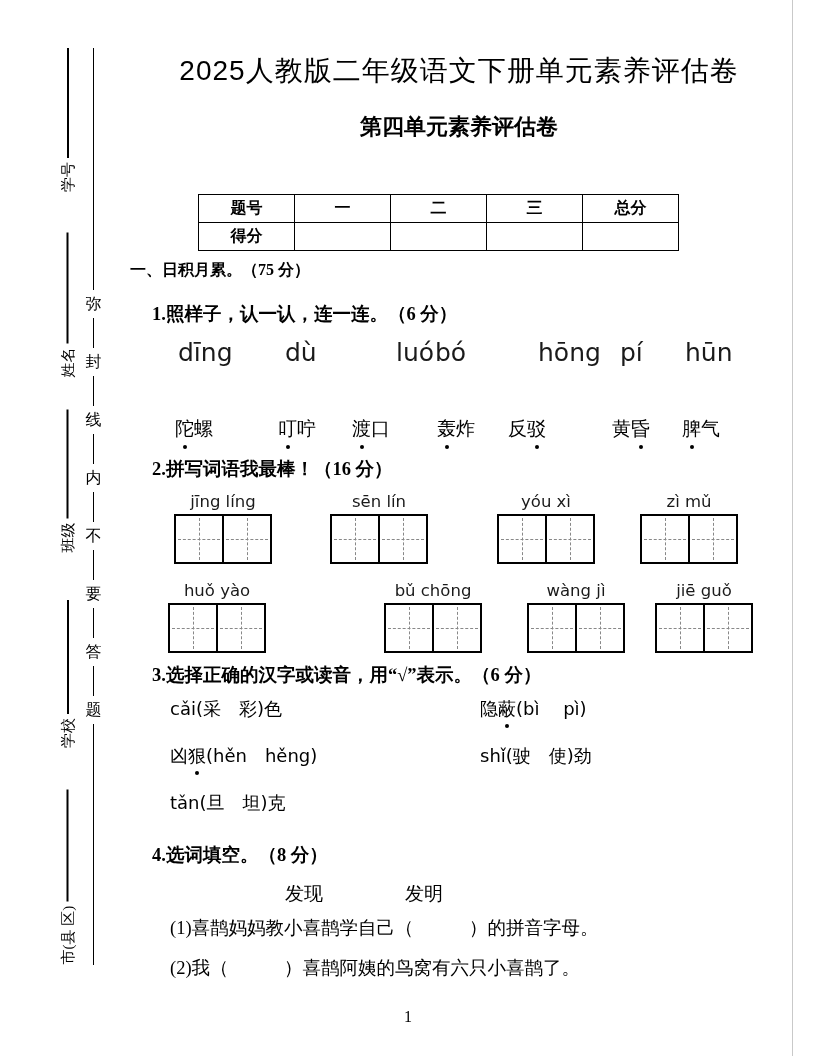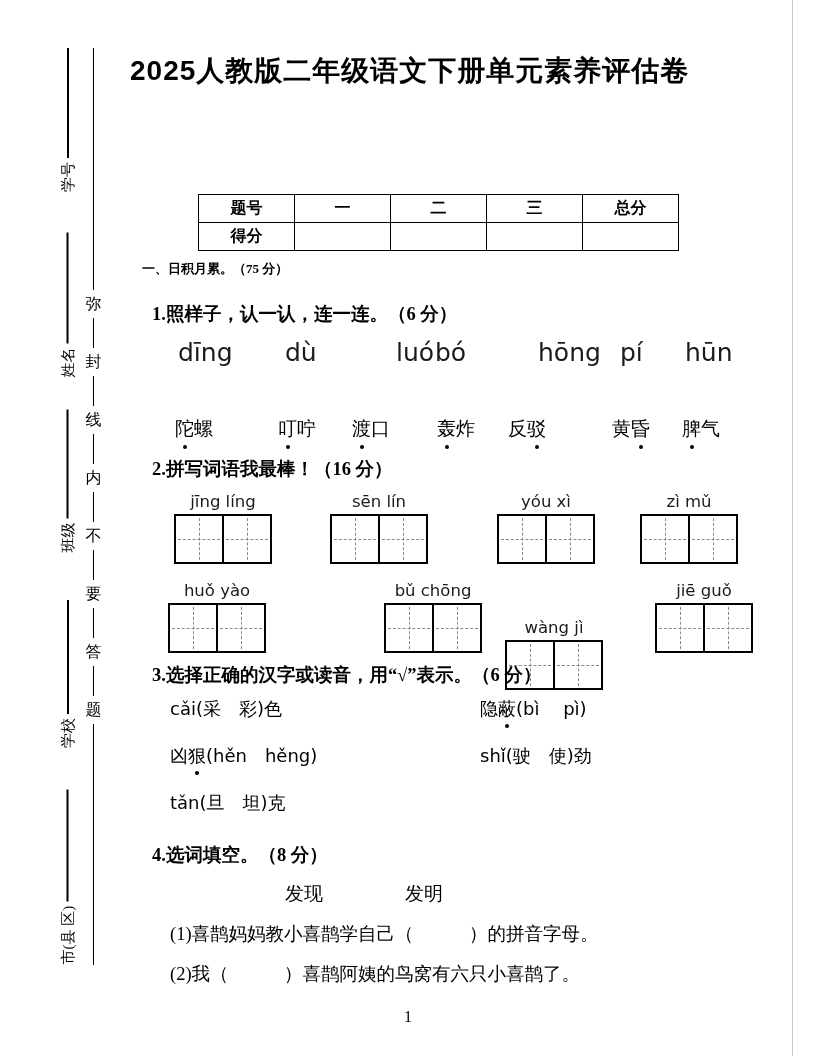--- a/index.html
+++ b/index.html
@@ -21,35 +21,35 @@
   .sl-5{width:175px;left:-20px;top:866px;}
 
   .seal-line{position:absolute;left:86px;top:48px;height:917px;width:15px;
              display:flex;flex-direction:column;align-items:center;}
   .seal-line .seg{width:1.5px;background:#000;}
   .seal-line .seg.grow{flex:1;}
   .seal-line .seg.dash{height:30px;}
   .seal-char{font-size:16px;line-height:1;margin:6px 0;}
 
   
-  .title{position:absolute;left:130px;top:52px;width:658px;text-align:left;
-         font-family:"Liberation Sans",sans-serif;font-weight:bold;font-size:28px;letter-spacing:1px;}
+  .title{position:absolute;left:130px;top:52px;width:658px;text-align:center;
+         font-family:"Liberation Sans",sans-serif;font-weight:normal;font-size:28px;letter-spacing:1px;}
   .subtitle{position:absolute;left:130px;top:112px;width:658px;text-align:center;
             font-family:"Liberation Sans",sans-serif;font-weight:bold;font-size:22px;}
   .info-line{position:absolute;left:130px;top:163px;width:658px;display:flex;
              justify-content:center;gap:45px;font-family:"Liberation Sans",sans-serif;
              font-weight:bold;font-size:16px;}
 
   
   .score-table{position:absolute;left:198px;top:194px;border-collapse:collapse;}
   .score-table td{border:1.6px solid #000;width:95px;height:27px;text-align:center;
                   font-family:"Liberation Sans",sans-serif;font-weight:bold;font-size:16px;padding:0;}
 
   
-  .section-heading{position:absolute;left:142px;top:260px;font-size:13px;font-weight:bold;}
+  .section-heading{position:absolute;left:130px;top:260px;font-size:16px;font-weight:bold;}
   .q-heading{position:absolute;left:152px;font-size:18.5px;font-weight:600;}
   .q1h{top:301px;} .q2h{top:456px;} .q3h{top:662px;} .q4h{top:842px;}
 
   
   .q1-pinyin-row{position:absolute;left:130px;top:338px;width:660px;height:30px;}
   .abs-pin{position:absolute;font-family:"DejaVu Sans",sans-serif;font-size:25px;color:#1a1a1a;}
   .q1-words-row{position:absolute;left:130px;top:416px;width:660px;height:40px;font-size:19px;}
   .abs-word{position:absolute;}
   .dotchar{position:relative;display:inline-block;}
   .dotted::after{content:"";position:absolute;left:50%;bottom:-7px;width:4px;height:4px;
@@ -69,21 +69,21 @@
 
   
   .q3-items{position:absolute;left:170px;top:697px;display:grid;
             grid-template-columns:310px 1fr;row-gap:23px;font-size:18px;
             font-family:"DejaVu Sans",sans-serif;}
   .q3-item{white-space:nowrap;}
 
   
   .q4-options{position:absolute;left:130px;top:881px;width:660px;height:26px;font-size:19px;font-family:Liberation Serif, serif;}
   .q4-options span{position:absolute;}
-  .q4-sentence{position:absolute;left:170px;font-size:18.5px;margin-top:6px;}
+  .q4-sentence{position:absolute;left:170px;font-size:18.5px;}
   .q4s1{top:915px;} .q4s2{top:955px;}
 
   .page-number{position:absolute;left:0;top:1008px;width:816px;text-align:center;font-size:16px;}
 </style>
 </head>
 <body>
 
 <div class="page">
 
   <div class="right-rule" style="background: rgb(201, 201, 201);"></div>
@@ -123,20 +123,21 @@
       <span class="seg dash"></span>
       <span class="seal-char">要</span>
       <span class="seg dash"></span>
       <span class="seal-char">答</span>
       <span class="seg dash"></span>
       <span class="seal-char">题</span>
       <span class="seg grow"></span>
     </div>
 
   <div class="title">2025人教版二年级语文下册单元素养评估卷</div>
+  <div class="subtitle">第四单元素养评估卷</div>
 
   <table class="score-table">
     <tbody>
         <tr>
       <td>题号</td>
       <td>一</td>
       <td>二</td>
       <td>三</td>
       <td>总分</td>
     </tr>
@@ -211,21 +212,21 @@
           <div class="cell"></div>
         </div>
       </div>
       <div class="pin-grid-group" style="left: 210px; margin-left: 44px;">
         <div class="pin-label">bǔ chōng</div>
         <div class="tian-grid">
           <div class="cell"></div>
           <div class="cell"></div>
         </div>
       </div>
-      <div class="pin-grid-group" style="left: 375px; margin-top: 37px;">
+      <div class="pin-grid-group" style="left: 397px;">
         <div class="pin-label">wàng jì</div>
         <div class="tian-grid">
           <div class="cell"></div>
           <div class="cell"></div>
         </div>
       </div>
       <div class="pin-grid-group" style="left: 525px;">
         <div class="pin-label">jiē guǒ</div>
         <div class="tian-grid">
           <div class="cell"></div>

